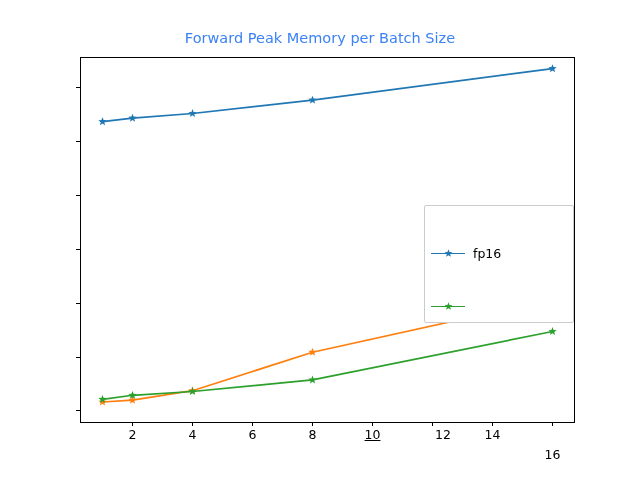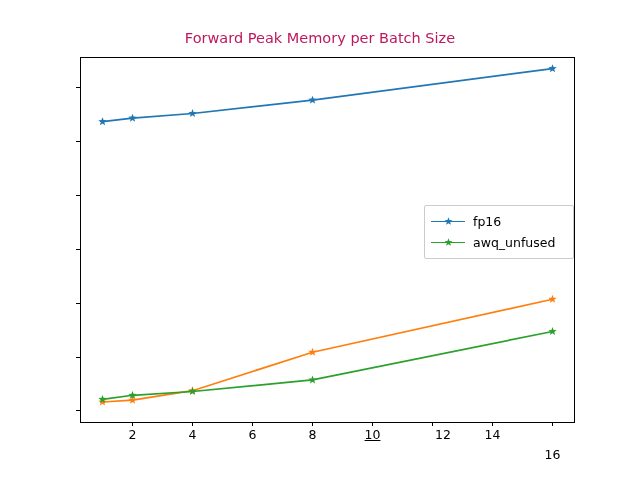--- a/index.html
+++ b/index.html
@@ -1,30 +1,30 @@
 <!DOCTYPE html>
 <html><head>
 <meta charset="utf-8">
 <style>
   html,body{margin:0;padding:0;}
   body{width:640px;height:480px;background:#ffffff;font-family:"DejaVu Sans",sans-serif;overflow:hidden;}
   #fig{position:relative;width:640px;height:480px;}
-  #plot-title{position:absolute;left:0;top:30px;width:640px;text-align:center;font-size:14.5px;color:#be185d;}
+  #plot-title{position:absolute;left:0;top:30px;width:640px;text-align:center;font-size:14.5px;color:#3b82f6;}
   
   #axes{position:absolute;left:80px;top:57px;width:495px;height:366px;border:1.1px solid #000;box-sizing:border-box;}
   #ylabel-wrap{position:absolute;left:21px;top:423px;width:0;height:0;}
   #xlabel{position:absolute;left:80px;top:452px;width:495px;text-align:center;font-size:12.5px;color:#000;}
   .ytick-mark{position:absolute;left:76px;width:4px;height:1.1px;background:#000;}
   .xtick-label{position:absolute;top:427px;font-size:12.5px;color:#000;transform:translateX(-50%);}
   .xtick-mark{position:absolute;top:422px;width:1.1px;height:4px;background:#000;}
   #svg-layer{position:absolute;left:0;top:0;width:640px;height:480px;}
   
   #legend{position:absolute;left:424px;top:205px;width:150px;background:#fff;border:0.9px solid #cccccc;border-radius:2px;
           padding:5px 8px 5px 6px;box-sizing:border-box;}
-  .legend-row{display:flex;align-items:center;height:21px;}
+  .legend-row{display:flex;align-items:center;height:21px;margin-top:32px;}
   .legend-sample{width:34px;height:14px;position:relative;margin-right:8px;flex:0 0 34px;}
   .legend-line{position:absolute;left:0;top:6px;width:34px;height:1.7px;}
   .legend-star{position:absolute;left:13px;top:2px;width:9px;height:9px;}
   .legend-text{font-size:12.5px;color:#000;white-space:nowrap;}
 </style>
 </head>
 <body>
 
 <div id="fig">
 
@@ -101,17 +101,16 @@
         </span>
         <span class="legend-text">fp16</span>
       </div>
       <div class="legend-row">
         <span class="legend-sample">
           <span class="legend-line" style="background: rgb(44, 160, 44);"></span>
           <svg class="legend-star" viewBox="0 0 10 10">
             <path d="M5.00,0.40 L6.14,3.44 L9.37,3.58 L6.84,5.60 L7.70,8.72 L5.00,6.93 L2.30,8.72 L3.16,5.60 L0.63,3.58 L3.86,3.44 Z" fill="#2ca02c"></path>
           </svg>
         </span>
-        <span class="legend-text">awq_unfused</span>
       </div>
     </div>
 
 </div>
 
 </body></html>

